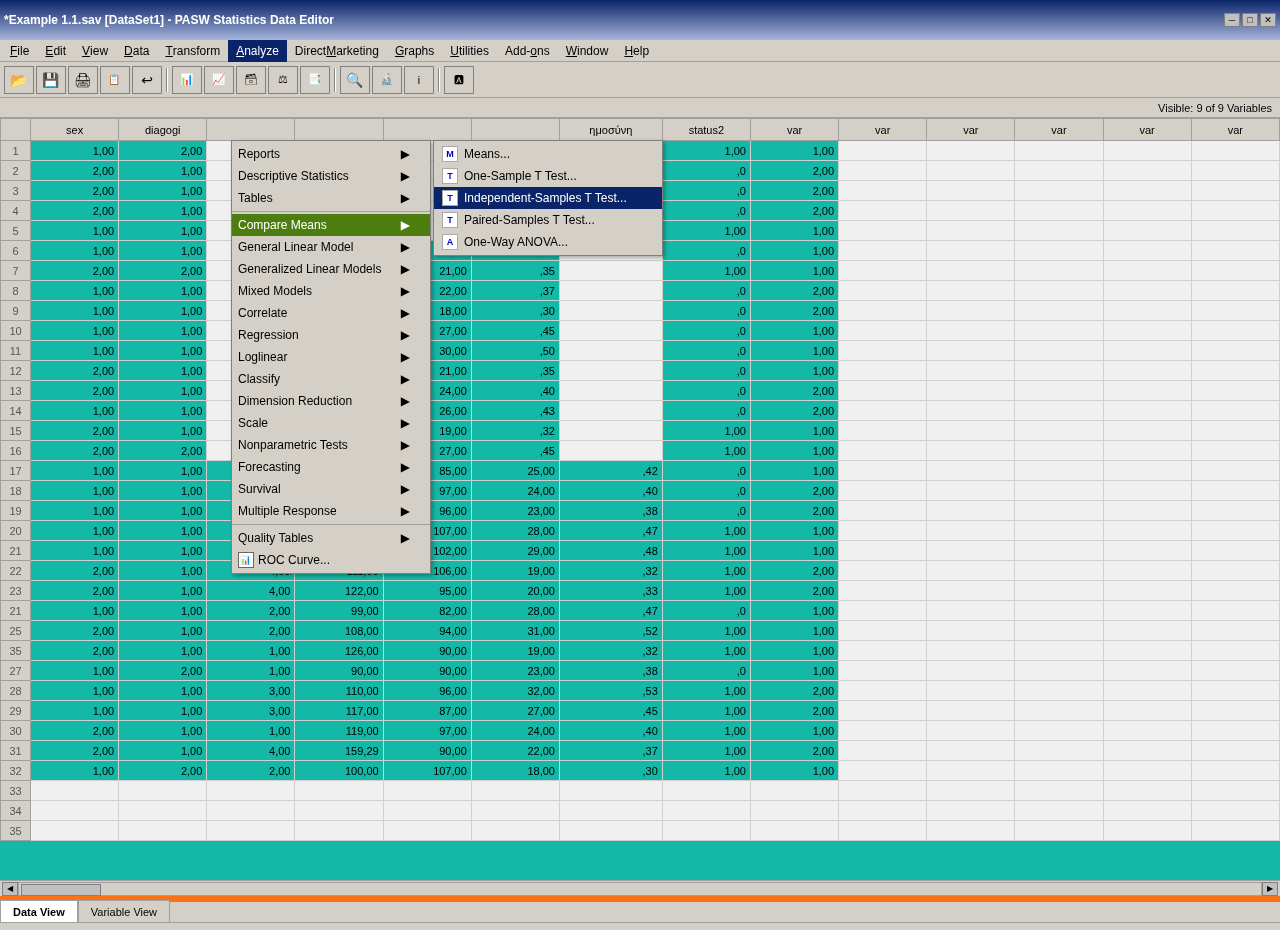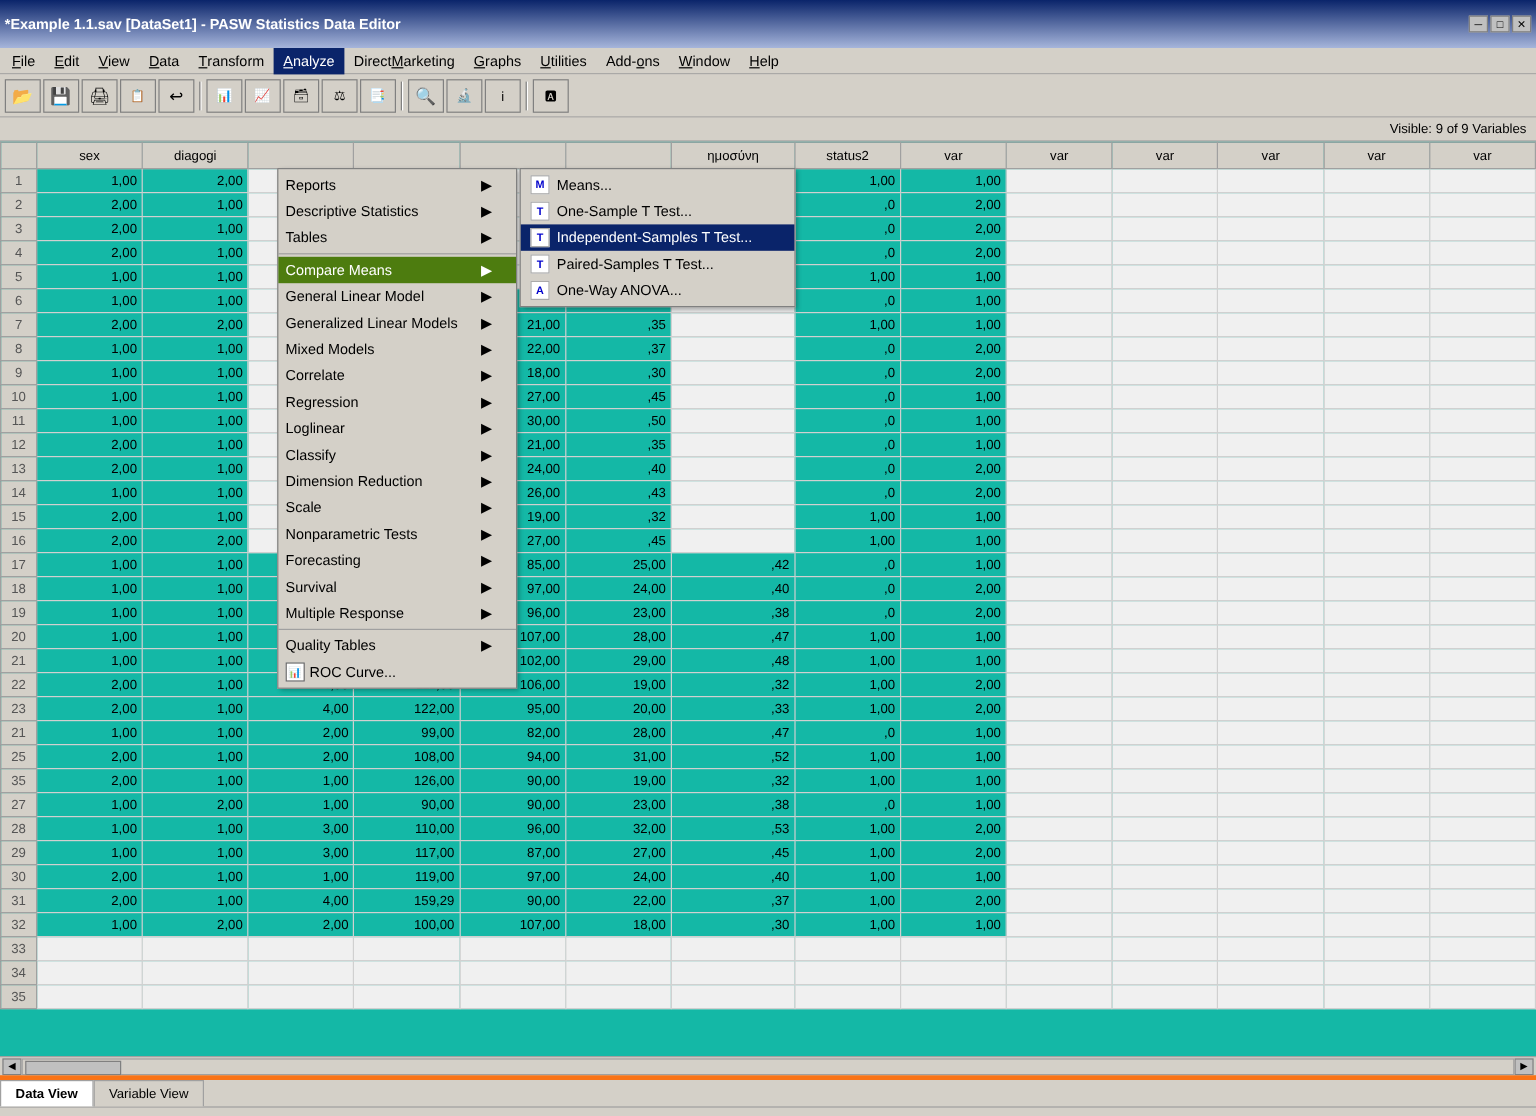--- a/index.html
+++ b/index.html
@@ -112,21 +112,21 @@
       width: 30px;
     }
     .grid-table td.empty { background: #f0f0f0; }
 
     
     .bottom-tabs {
       background: #d4d0c8;
       height: 26px;
       display: flex;
       align-items: flex-end;
-      border-top: 4px solid #f97316;
+      border-top: 6px solid #f97316;
     }
     .tab-btn {
       padding: 3px 12px;
       background: #d4d0c8;
       border: 1px solid #a0a0a0;
       border-bottom: none;
       cursor: pointer;
       font-size: 11px;
       height: 22px;
       display: flex; align-items: center;

